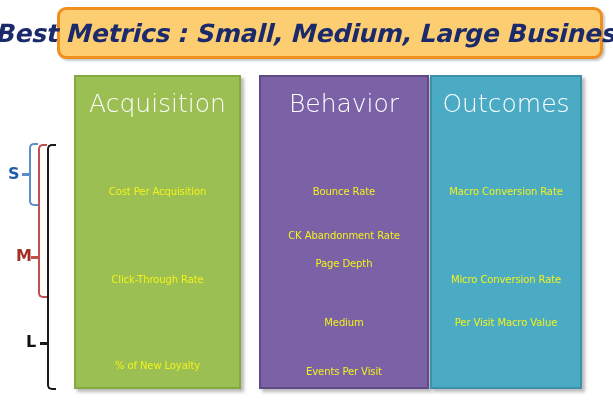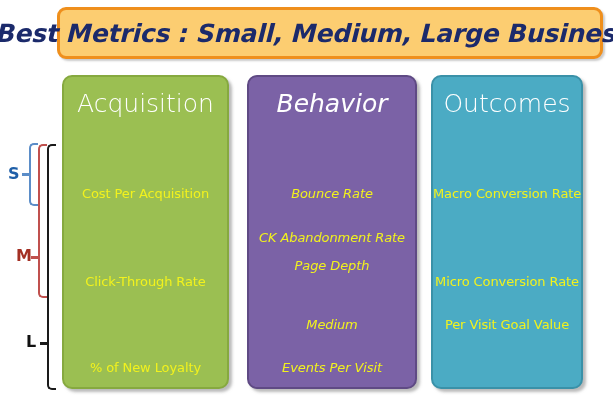--- a/index.html
+++ b/index.html
@@ -47,40 +47,40 @@
     letter-spacing: -0.2px;
     white-space: nowrap;
     transform: skewX(-3deg);
   }
 
   
   .column {
     position: absolute;
     top: 75px;
     height: 314px;
-    border-radius: 10px;
+    border-radius: 0;
     box-sizing: border-box;
     box-shadow: 3px 3px 3px rgba(120,120,120,0.5);
     overflow: hidden;
+    margin-left: 12px;
   }
   .col-acquisition {
     left: 62px;
     width: 167px;
     background: #9bbf52;
     border: 2px solid #86a93f;
   }
   .col-behavior {
     left: 247px;
     width: 170px;
     background: #7b62a6;
     border: 2px solid #5f4a84;
-    font-style: italic;
   }
   .col-outcomes {
-    left: 431px;
+    left: 418px;
     width: 152px;
     background: #4babc4;
     border: 2px solid #3a91a8;
   }
 
   .col-header {
     text-align: center;
     color: #ffffff;
     font-family: "DejaVu Sans", sans-serif;
     font-size: 25px;
@@ -95,21 +95,21 @@
     margin-top: 10px;
     height: 256px;
   }
   .item {
     position: absolute;
     left: 0;
     width: 100%;
     text-align: center;
     color: #f2f21d;
     font-family: "DejaVu Sans", sans-serif;
-    font-size: 13px;
+    font-size: 10px;
     font-weight: 400;
     white-space: nowrap;
     letter-spacing: -0.1px;
   }
 
   
   .bracket {
     position: absolute;
     box-sizing: border-box;
     border-style: solid;
@@ -179,30 +179,30 @@
     </div>
   </div>
 
   <div class="column col-behavior">
     <div class="col-header">Behavior</div>
     <div class="items">
       <div class="item" style="top:104px">CK Abandonment Rate</div>
       <div class="item" style="top:60px">Bounce Rate</div>
       <div class="item" style="top:132px">Page Depth</div>
       <div class="item" style="top:191px">Medium</div>
-      <div class="item" style="top:234px">Events Per Visit</div>
+      <div class="item" style="top:240px">Events Per Visit</div>
     </div>
   </div>
 
   <div class="column col-outcomes">
     <div class="col-header">Outcomes</div>
     <div class="items">
       <div class="item" style="top:60px">Macro Conversion Rate</div>
       <div class="item" style="top:148px">Micro Conversion Rate</div>
-      <div class="item" style="top:191px">Per Visit Goal Value</div>
+      <div class="item" style="top:191px">Per Visit Macro Value</div>
 
     </div>
   </div>
 
   <div class="bracket bracket-s"></div>
   <div class="bracket-tick tick-s"></div>
   <div class="bracket-label label-s">S</div>
 
   <div class="bracket bracket-m"></div>
   <div class="bracket-tick tick-m"></div>

